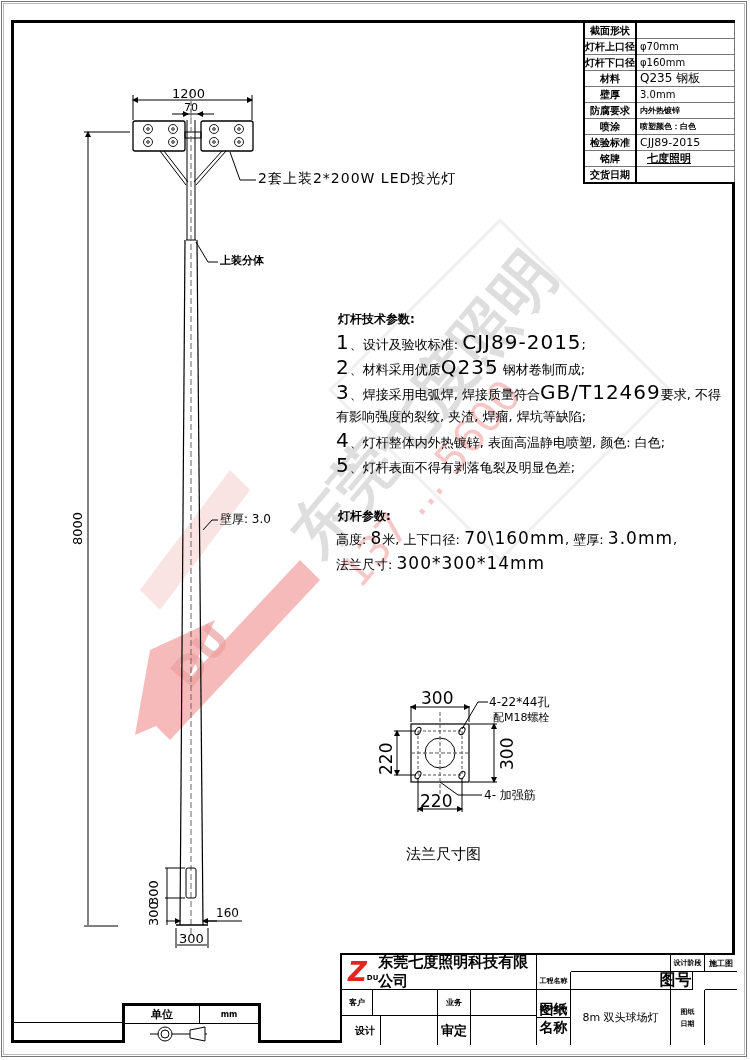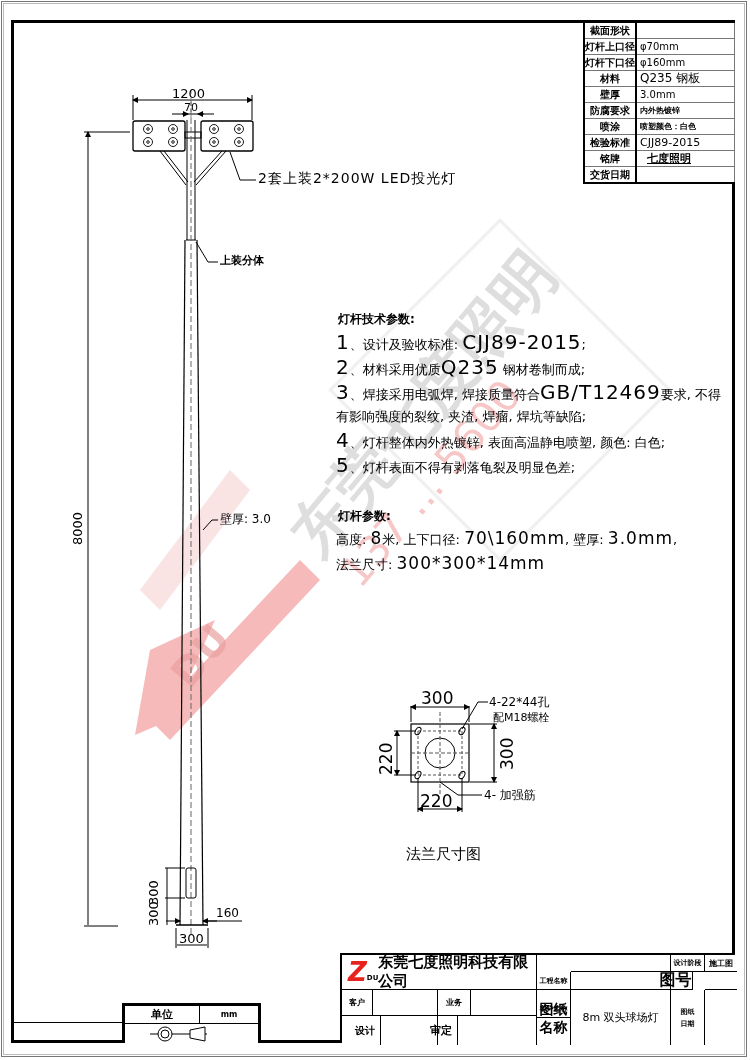--- a/index.html
+++ b/index.html
@@ -282,21 +282,21 @@
   <div class="cell" style="left:229px;top:17px;width:100px;height:18px;font-size:9px;"></div>
   <div class="cell" style="left:317px;top:17px;width:34px;height:18px;font-size:16px;">图号</div>
   <div class="cell" style="left:363px;top:17px;width:32px;height:18px;font-size:9px;border-right:none;"></div>
 
   <div class="cell" style="left:0;top:35px;width:31px;height:26px;font-size:8px;">客户</div>
   <div class="cell" style="left:31px;top:35px;width:65px;height:26px;"></div>
   <div class="cell" style="left:96px;top:35px;width:33px;height:26px;font-size:8px;">业务</div>
   <div class="cell" style="left:129px;top:35px;width:66px;height:26px;"></div>
   <div class="cell" style="left:0;top:61px;width:31px;height:29px;font-size:10px;border-bottom:none;margin-left:8px;">设计</div>
   <div class="cell" style="left:31px;top:61px;width:65px;height:29px;border-bottom:none;"></div>
-  <div class="cell" style="left:83px;top:61px;width:33px;height:29px;font-size:11px;border-bottom:none;">审定</div>
+  <div class="cell" style="left:96px;top:61px;width:33px;height:29px;font-size:13px;border-bottom:none;">审定</div>
   <div class="cell" style="left:129px;top:61px;width:66px;height:29px;border-bottom:none;"></div>
 
   <div class="cell" style="left:195px;top:35px;width:34px;height:55px;flex-direction:column;font-size:14px;line-height:18px;border-bottom:none;">
     <span>图纸</span>
     <span>名称</span>
   </div>
   <div class="cell" style="left:229px;top:35px;width:100px;height:55px;font-size:11px;font-weight:normal;border-bottom:none;">8m 双头球场灯</div>
   <div class="cell" style="left:329px;top:35px;width:34px;height:55px;flex-direction:column;font-size:7px;line-height:12px;border-bottom:none;">
     <span>图纸</span>
     <span>日期</span>

